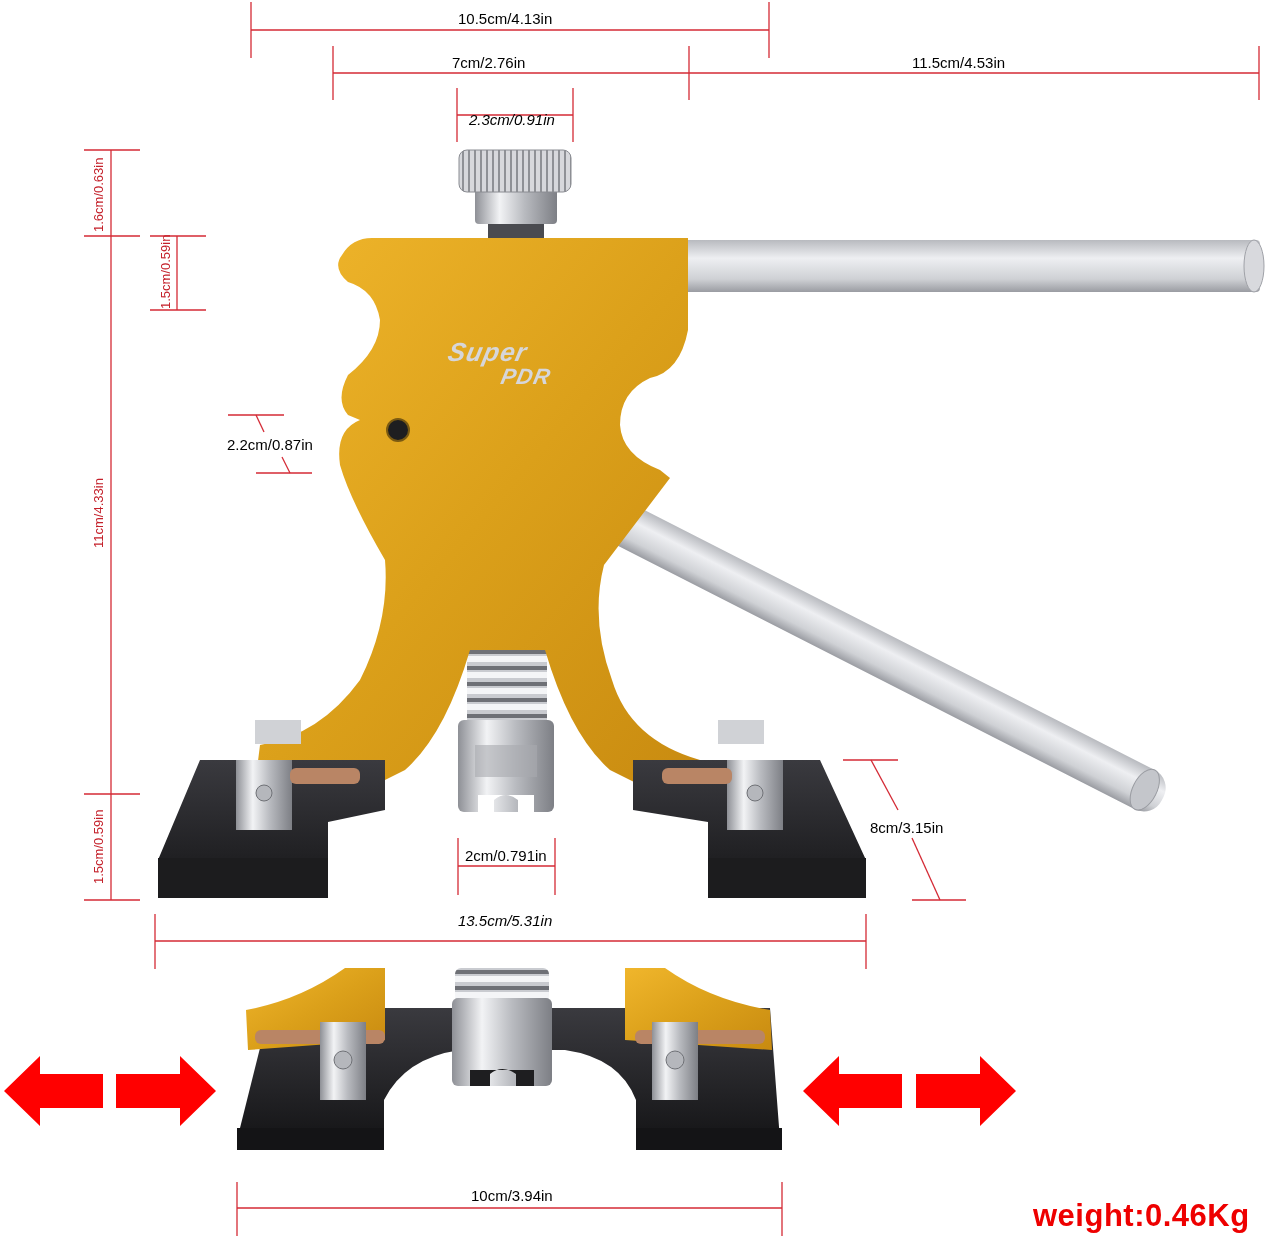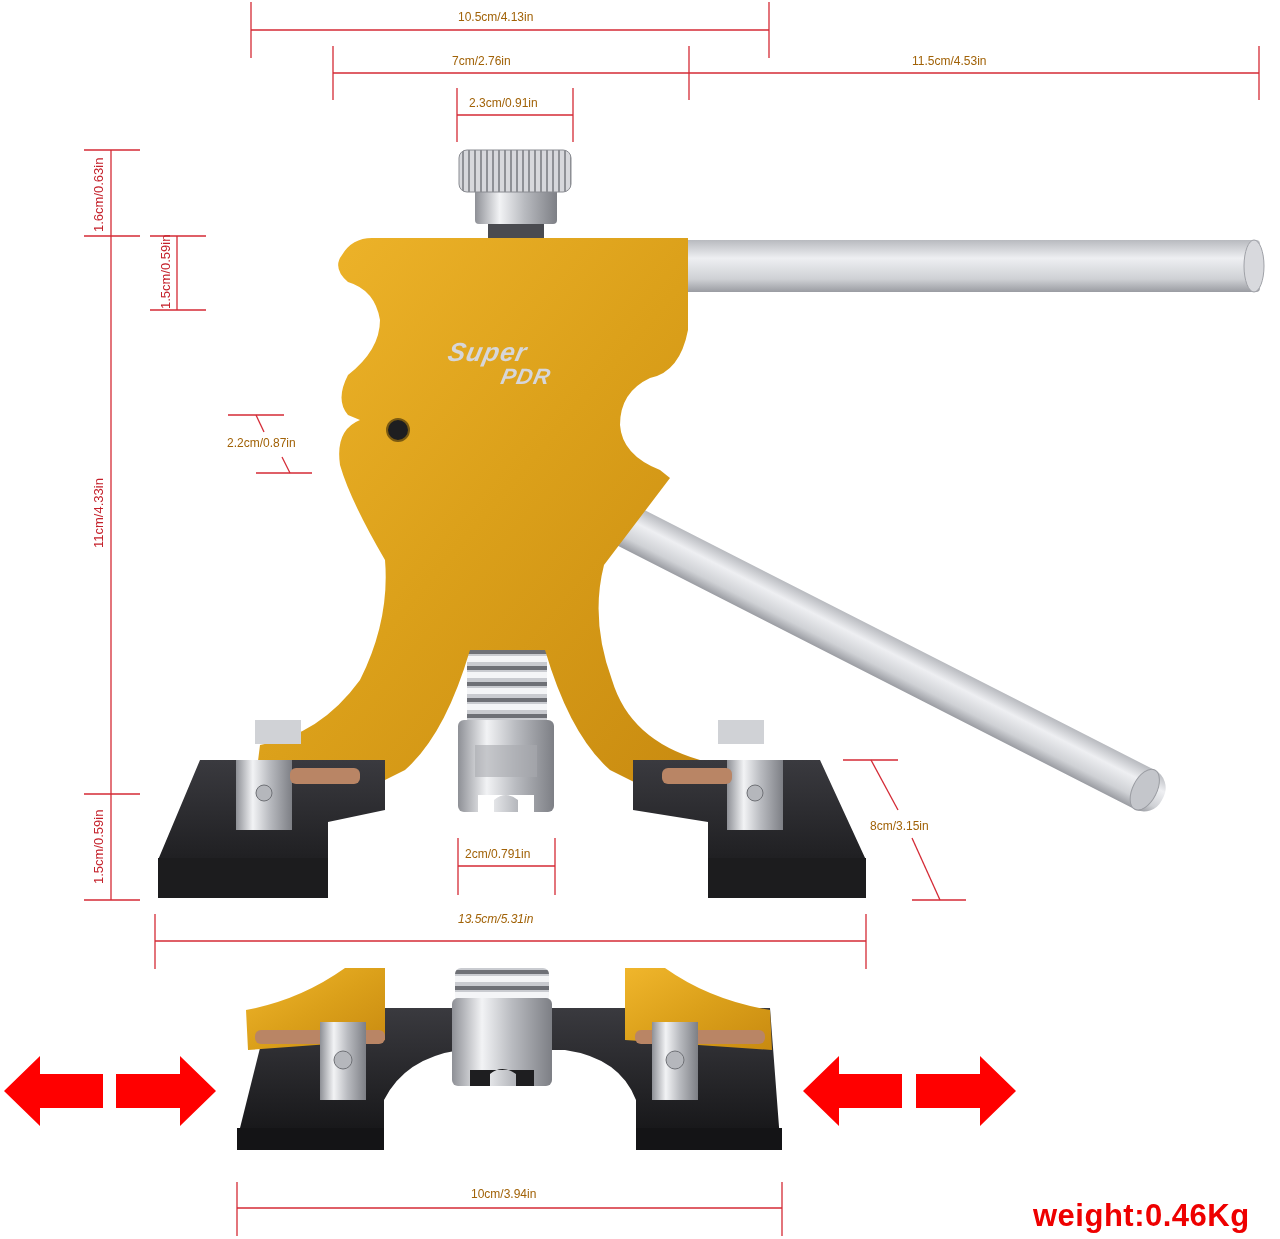--- a/index.html
+++ b/index.html
@@ -1,18 +1,18 @@
 <!DOCTYPE html>
 <html><head>
   <meta charset="utf-8">
   <style>
     html, body { margin: 0; padding: 0; background: #ffffff; }
     body { width: 1280px; height: 1239px; position: relative; overflow: hidden; font-family: "Liberation Sans", sans-serif; }
     .canvas { position: absolute; left: 0; top: 0; width: 1280px; height: 1239px; }
-    .label { position: absolute; color: #a16207; font-size: 12px; white-space: nowrap; font-family: "Liberation Sans", sans-serif; line-height: 1; }
+    .label { position: absolute; color: #000000; font-size: 15px; white-space: nowrap; font-family: "Liberation Sans", sans-serif; line-height: 1; }
     .vlabel { position: absolute; color: #c4202a; font-size: 13px; white-space: nowrap; transform-origin: left top; transform: rotate(-90deg); font-family: "Liberation Sans", sans-serif; line-height: 1; }
     .weight { position: absolute; left: 1000px; top: 1198px; color: #ee0000; font-weight: bold; font-size: 31px; font-family: "Liberation Sans", sans-serif; letter-spacing: 0.5px; margin-left: 33px; }
     .logo { position: absolute; left: 446px; top: 337px; color: #d6d6da; font-style: italic; font-weight: bold; font-family: "Liberation Sans", sans-serif; transform: skewX(-12deg); }
     .logo .l1 { font-size: 26px; display: block; letter-spacing: 1px; }
     .logo .l2 { font-size: 22px; display: block; margin-left: 58px; margin-top: -4px; letter-spacing: 1px; }
   </style>
 </head>
 <body>
 
 <svg class="canvas" width="1280" height="1239" viewBox="0 0 1280 1239" xmlns="http://www.w3.org/2000/svg">
@@ -183,21 +183,21 @@
 </svg>
 
 <div class="logo">
   <span class="l1">Super</span>
   <span class="l2">PDR</span>
 </div>
 
 <div class="label" style="left:458px; top:11px;">10.5cm/4.13in</div>
 <div class="label" style="left:452px; top:55px;">7cm/2.76in</div>
 <div class="label" style="left:912px; top:55px;">11.5cm/4.53in</div>
-<div class="label" style="left:469px; top:97px;">2.3cm/0.91in</div>
+<div class="label" style="left:469px; top:112px;font-style:italic;">2.3cm/0.91in</div>
 <div class="vlabel" style="left:92px; top:232px;">1.6cm/0.63in</div>
 <div class="vlabel" style="left:159px; top:309px;">1.5cm/0.59in</div>
 <div class="label" style="left:227px; top:437px;">2.2cm/0.87in</div>
 <div class="vlabel" style="left:92px; top:548px;">11cm/4.33in</div>
 <div class="vlabel" style="left:92px; top:884px;">1.5cm/0.59in</div>
 <div class="label" style="left:465px; top:848px;text-align:center;">2cm/0.791in</div>
 <div class="label" style="left:870px; top:820px;">8cm/3.15in</div>
 <div class="label" style="left:458px; top:913px;font-style:italic;">13.5cm/5.31in</div>
 <div class="label" style="left:471px; top:1188px;text-align:center;">10cm/3.94in</div>
 

